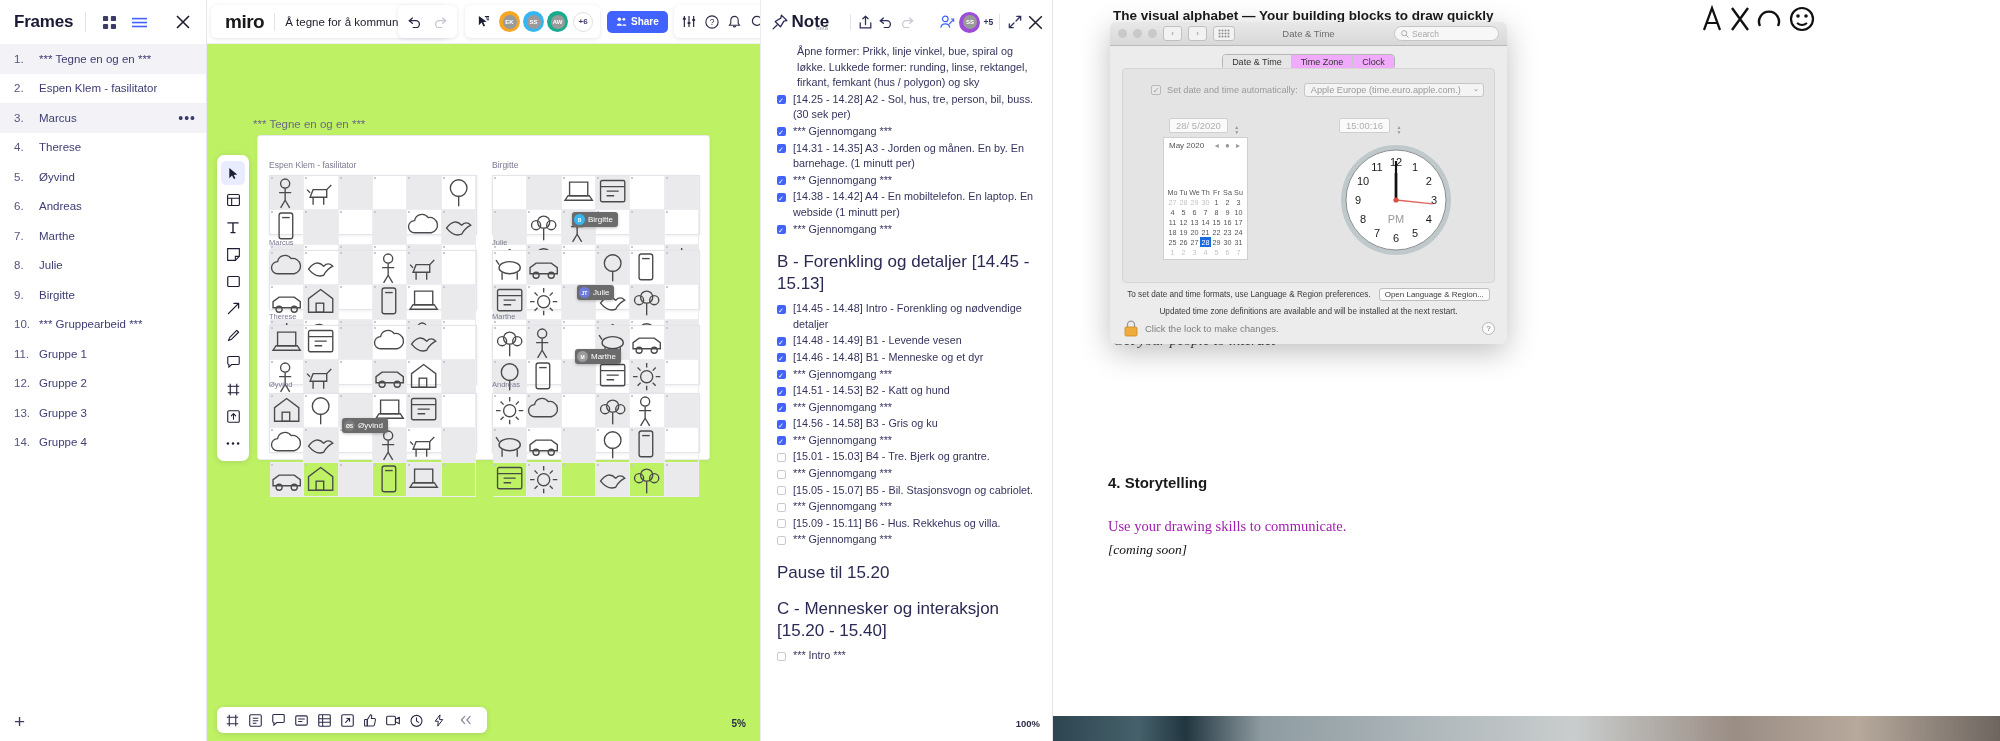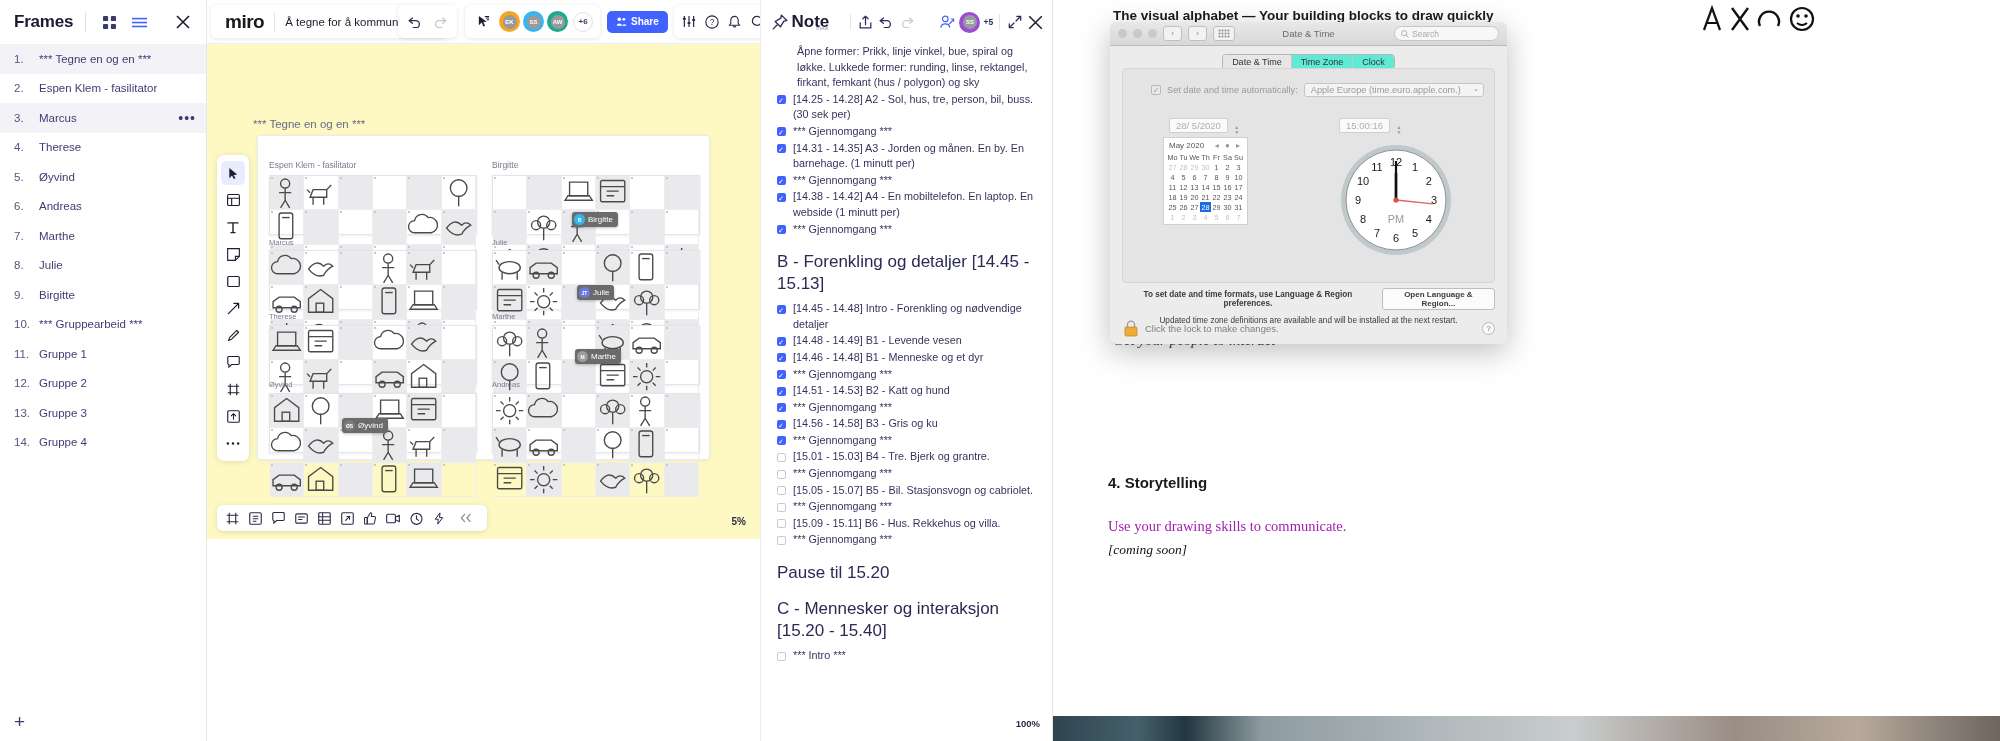--- a/index.html
+++ b/index.html
@@ -32,22 +32,22 @@
   }
   .frame-row.sel { background: #f3f3f7; }
   .frame-num { min-width: 17px; color: #54547f; font-size: 11.5px; }
   .frame-label { white-space: nowrap; overflow: hidden; text-overflow: ellipsis; }
   .frame-dots { margin-left:auto; font-size: 14px; color:#3b3b6b; letter-spacing:1px; line-height: 8px;}
   .frames-foot { height: 40px; display: flex; align-items: center; padding-left: 14px; }
   .plus-btn { font-size: 19px; color: #3b3b6b; cursor: pointer; line-height: 1; }
 
   
   #miro-app {
-    position: absolute; left: 207px; top: 0; width: 553px; height: 539px;
-    background: #fef9c3; overflow: hidden;
+    position: absolute; left: 207px; top: 0; width: 553px; height: 741px;
+    background: #bef264; overflow: hidden;
   }
   .miro-topbar { position:absolute; left:0; top:0; width:553px; height:44px; background:#fff;
                  border-bottom:1px solid #ededf2; display:flex; align-items:center; }
   .mtb-group { background:#ffffff; border-radius:6px; height:33px; display:flex; align-items:center; }
   .miro-logo { font-size: 19px; font-weight: bold; color:#1a1a1a; letter-spacing:-0.5px; padding: 0 10px 0 14px;}
   .mtb-sep { width:1px; height:18px; background:#e3e3ea; }
   .board-name { font-size:11.5px; color:#1c1c2b; padding: 0 6px 0 10px; white-space:nowrap;}
   .star-ic { color:#b9b9c6; font-size: 12px; }
   .avatar { width:18px; height:18px; border-radius:50%; font-size:6px; color:#fff;
             display:flex; align-items:center; justify-content:center; font-weight:bold; border:2px solid #fff;}
@@ -112,30 +112,30 @@
               display:flex; align-items:center; padding:0 8px; gap:6px; position:relative;}
   .tl-dot { width:9px;height:9px;border-radius:50%;background:#c9c9c9;}
   .nav-btn { width:19px;height:15px;border:1px solid #c0c0c0;background:#f2f2f2;border-radius:3px;
              font-size:8px; color:#8a8a8a; display:flex;align-items:center;justify-content:center;}
   .grid-btn { width:22px;height:15px;border:1px solid #c0c0c0;background:#f2f2f2;border-radius:3px;
               display:flex;align-items:center;justify-content:center;}
   .prefs-title { position:absolute; left:0; right:0; text-align:center; font-size:9.5px; color:#6c6c6c; pointer-events:none;}
   .search-box { margin-left:auto; width:105px;height:15px;border:1px solid #c6c6c6;background:#f7f7f7;border-radius:8px;
                 display:flex;align-items:center;gap:3px;padding:0 6px; font-size:8.5px;color:#a8a8a8;}
   .seg { display:flex; border:1px solid #b5b5b5; border-radius:4px; overflow:hidden; font-size:9px;}
-  .seg div { padding:2px 9px; background:#5eead4; color:#333; border-right:1px solid #c5c5c5; }
+  .seg div { padding:2px 9px; background:#f0abfc; color:#333; border-right:1px solid #c5c5c5; }
   .seg div:last-child{border-right:none;}
   .seg div.on { background:#e6e6e6; }
   .inner-panel { position:absolute; left:12px; top:46px; right:12px; height:215px; background:#e4e4e4;
                  border:1px solid #d5d5d5; border-radius:4px;}
   .stepper-field { border:1px solid #cfcfcf; background:#fafafa; border-radius:2px; font-size:9.5px;
                    color:#b0b0b0; padding:1px 6px; display:inline-block;}
   .stepper { display:inline-flex; flex-direction:column; font-size:5px; color:#999; line-height:5px; margin-left:2px;}
   .cal { background:#fff; border:1px solid #cfcfcf; font-size:7.2px; color:#555; padding:2px 3px;}
-  .cal table { border-collapse:collapse; }
+  .cal table { border-collapse:collapse;margin-top:35px; }
   .cal td, .cal th { width:11px; text-align:center; padding:0.5px 0; font-weight:normal;}
   .cal td.dim { color:#c3c3c3; }
   .cal td.sel { background:#1a6ae0; color:#fff; }
   .cal-head { display:flex; align-items:flex-start; justify-content:space-between; font-size:8px; color:#555; padding:1px 2px 2px;}
   .btm-note { position:absolute; left:12px; right:12px; top:266px; font-size:8.2px; color:#3b3b3b; text-align:center;}
   .lang-btn { border:1px solid #bdbdbd; background:#fbfbfb; border-radius:3px; font-size:8px; padding:1px 5px; display:inline-block;}
   .lock-row { position:absolute; left:14px; bottom:8px; right:12px; display:flex; align-items:center; gap:8px;}
   .lock-ic { width:13px; height:16px; position:relative; }
   .help-dot { margin-left:auto; width:13px;height:13px;border-radius:50%;border:1px solid #b7b7b7;
               font-size:8px;display:flex;align-items:center;justify-content:center;color:#777;background:#fafafa;}
@@ -1618,21 +1618,21 @@
         <text x="59" y="82" font-family="Liberation Sans" font-size="11" fill="#9a9a9a" text-anchor="middle">PM</text>
         <line id="sec-hand" x1="59" y1="59" x2="59" y2="22" stroke="#e0655f" stroke-width="1.4" transform="rotate(96 59 59)"></line>
         <line id="min-hand" x1="59" y1="59" x2="59" y2="20" stroke="#111" stroke-width="2.2" transform="rotate(0 59 59)"></line>
         <line id="hr-hand" x1="59" y1="59" x2="59" y2="32" stroke="#111" stroke-width="2.6" transform="rotate(0 59 59)"></line>
         <circle cx="59" cy="59" r="2.6" fill="#d94f45"></circle>
       </svg>
     </div>
   </div>
 
   <div class="btm-note">
-    <div style="display:flex; align-items:center; justify-content:center; gap:8px;font-weight:bold;">
+    <div style="display:flex; align-items:center; justify-content:center; gap:8px;">
       <span>To set date and time formats, use Language &amp; Region preferences.</span>
       <span class="lang-btn">Open Language &amp; Region...</span>
     </div>
     <div style="margin-top:6px;">Updated time zone definitions are available and will be installed at the next restart.</div>
   </div>
 
   <div class="lock-row">
     <span class="lock-ic">
       <svg width="14" height="17" viewBox="0 0 14 17">
           <path d="M3.5 7V4.6a3.5 3.5 0 017 0V7" stroke="#9a9a9a" stroke-width="1.3" fill="none"></path>

